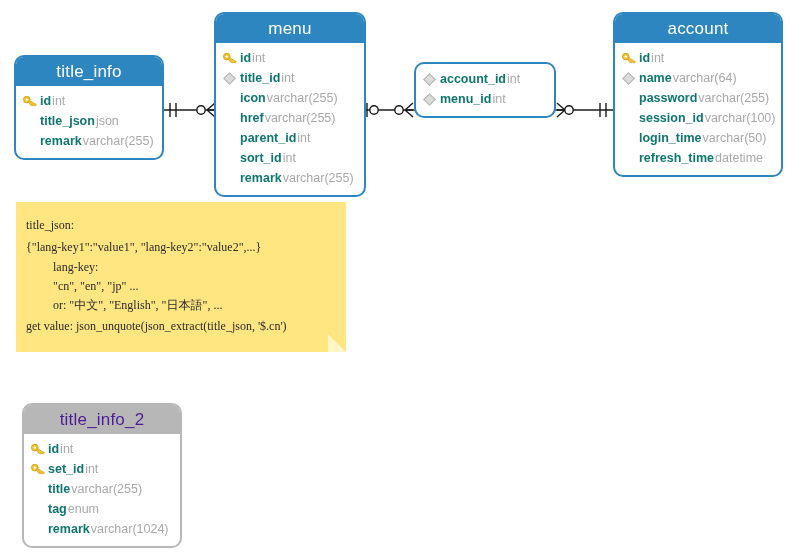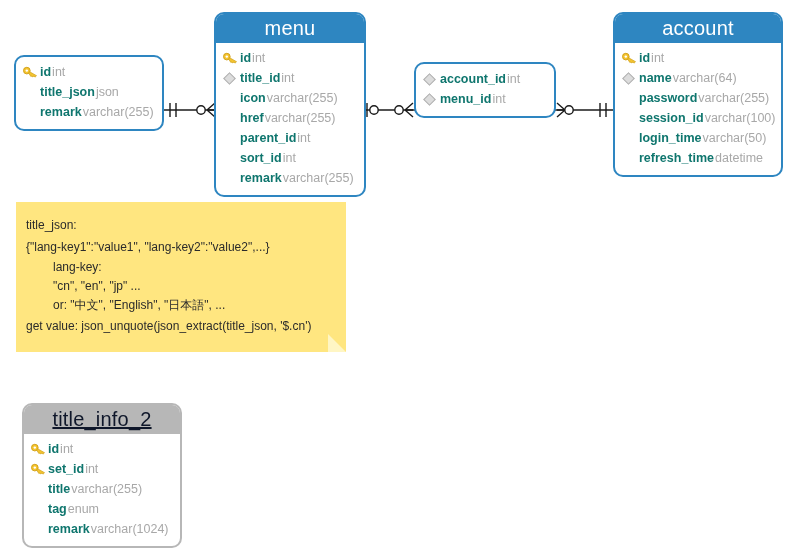--- a/index.html
+++ b/index.html
@@ -34,28 +34,27 @@
   }
   .entity.gray {
     border-color: #b7b7b7;
   }
   .entity-header {
     height: 29px;
     line-height: 29px;
     background: #2e86c1;
     color: #ffffff;
     text-align: center;
-    font-size: 20px;
+    font-size: 17px;
     font-weight: normal;
     letter-spacing: 0.2px;
   }
   .entity.gray .entity-header {
     background: #b7b7b7;
-    color: #0f172a;
-    text-decoration: underline;
+    color: #4c1d95;
   }
   .entity-body {
     padding: 5px 0 7px 0;
   }
   .field {
     height: 20px;
     line-height: 20px;
     padding-left: 6px;
     font-size: 12.5px;
     white-space: nowrap;
@@ -106,20 +105,21 @@
     position: absolute;
     background: #ffe680;
     color: #2b2b2b;
     font-size: 12px;
     box-sizing: border-box;
     padding: 12px 10px 10px 10px;
   }
   .note-line {
     line-height: 22px;
     white-space: nowrap;
+    font-family: Liberation Serif, serif;
   }
   .note-line.tight {
     line-height: 19px;
     margin-left: 27px;
   }
   .note-fold {
     position: absolute;
     right: 0;
     bottom: 0;
     width: 0;
@@ -178,20 +178,21 @@
 
       <path d="M10,10 L2,3 M10,10 L2,17 M10,10 L2,10" stroke="#1b1b1b" stroke-width="1.4" fill="none"></path>
       <circle cx="14" cy="10" r="4.2" fill="#ffffff" stroke="#1b1b1b" stroke-width="1.4"></circle>
 
       <line x1="45" y1="3" x2="45" y2="17" stroke="#1b1b1b" stroke-width="1.4"></line>
       <line x1="51" y1="3" x2="51" y2="17" stroke="#1b1b1b" stroke-width="1.4"></line>
     </svg>
   </div>
 
   <div class="entity" style="left:14px; top:55px; width:150px;">
+    <div class="entity-header">title_info</div>
     <div class="entity-body">
       <div class="field">
         <span class="field-mark">
           <svg class="icon-key" viewBox="0 0 16 13">
             <circle cx="4" cy="5" r="3.6" fill="#f4c430" stroke="#d0a017" stroke-width="1"></circle>
             <circle cx="4" cy="5" r="1.3" fill="#ffffff"></circle>
             <path d="M7,6.2 L14.5,10.5 L13,12 L11.6,11 L10.6,11.8 L9.4,11 L8.4,11.4 L6,7.6 Z" fill="#f4c430" stroke="#d0a017" stroke-width="0.8"></path>
           </svg>
         </span>
         <span class="field-name">id</span>

